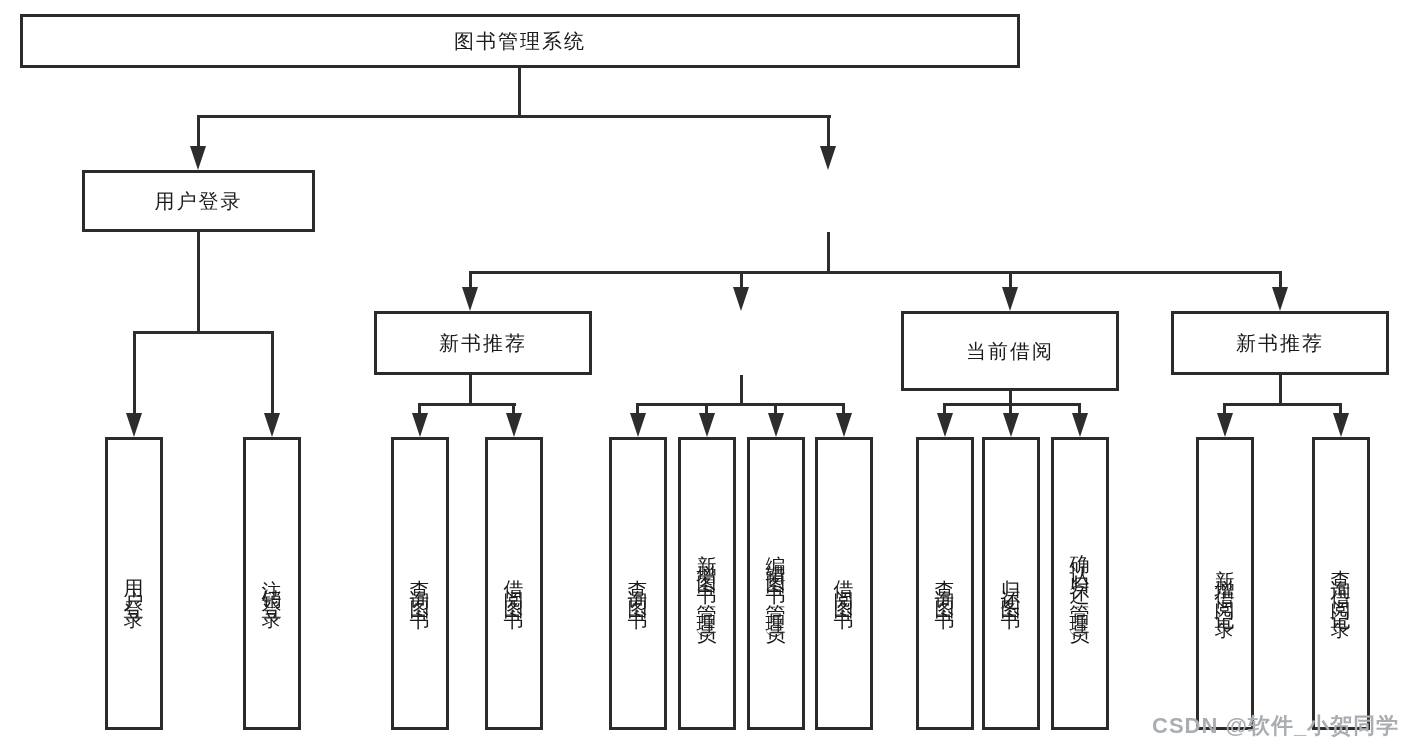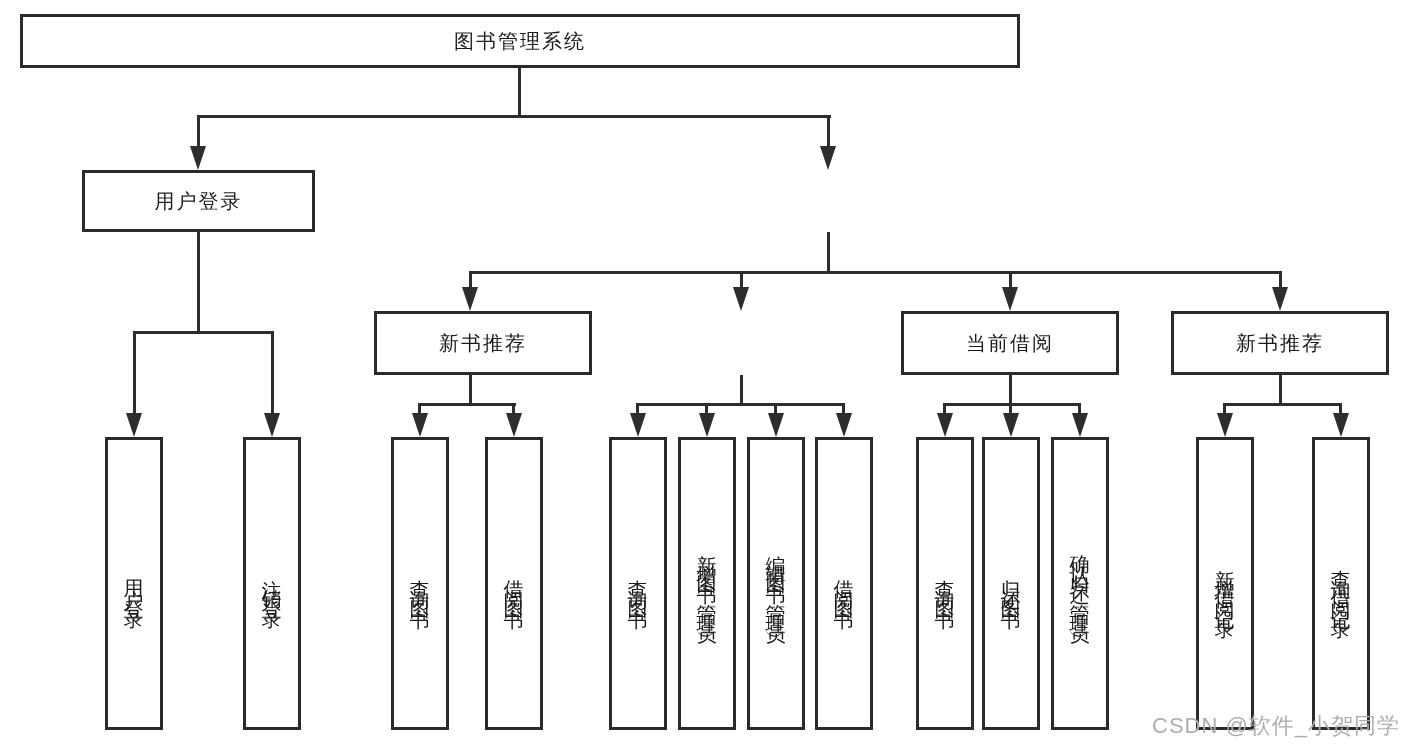--- a/index.html
+++ b/index.html
@@ -17,40 +17,40 @@
     writing-mode:vertical-rl;letter-spacing:10px;line-height:1;white-space:normal;
   }
   .ln{position:absolute;background:#2d2d2d;z-index:1;}
   .arr{
     position:absolute;width:0;height:0;z-index:1;
     border-left:8px solid transparent;border-right:8px solid transparent;
     border-top:24px solid #2d2d2d;
   }
   .watermark{
     position:absolute;left:1152px;top:711px;z-index:3;
-    font-size:22px;color:#a9aeb3;letter-spacing:1px;white-space:nowrap;
+    font-size:22px;color:#a9aeb3;letter-spacing:1px;white-space:nowrap;font-weight:bold;
   }
 </style>
 </head>
 <body>
 
 <div class="canvas">
 
   <div class="box" style="left:20px;top:14px;width:1000px;height:54px">
     <span class="lbl">图书管理系统</span>
   </div>
 
   <div class="box" style="left:82px;top:170px;width:233px;height:62px">
     <span class="lbl">用户登录</span>
   </div>
 
   <div class="box" style="left:374px;top:311px;width:218px;height:64px">
     <span class="lbl">新书推荐</span>
   </div>
-  <div class="box" style="left:901px;top:311px;width:218px;height:64px">
+  <div class="box" style="left:901px;top:311px;width:218px;height:80px">
     <span class="lbl">当前借阅</span>
   </div>
   <div class="box" style="left:1171px;top:311px;width:218px;height:64px">
     <span class="lbl">新书推荐</span>
   </div>
 
   <div class="box leaf" style="left:105px;top:437px;width:58px;height:293px">
     <span class="lbl">用户登录</span>
   </div>
   <div class="box leaf" style="left:243px;top:437px;width:58px;height:293px">

